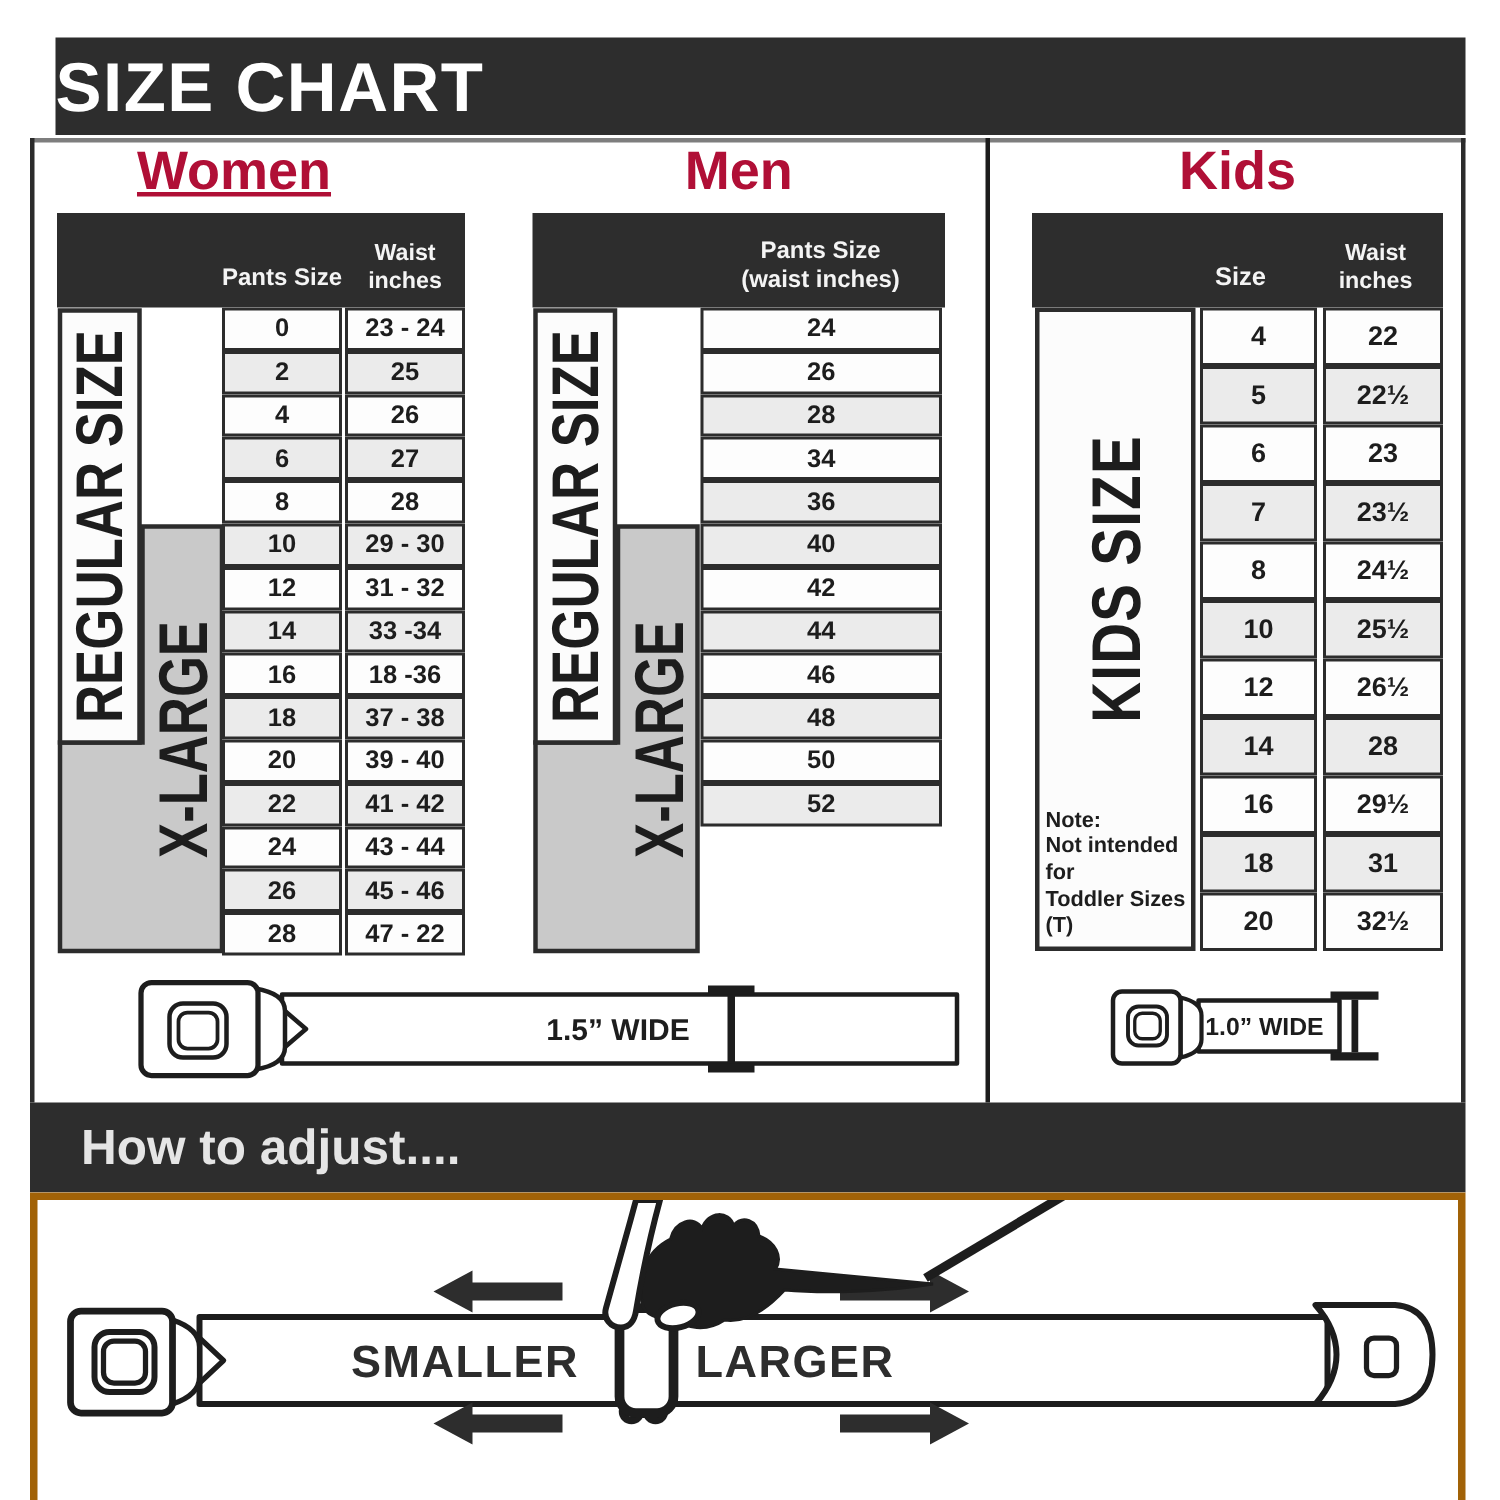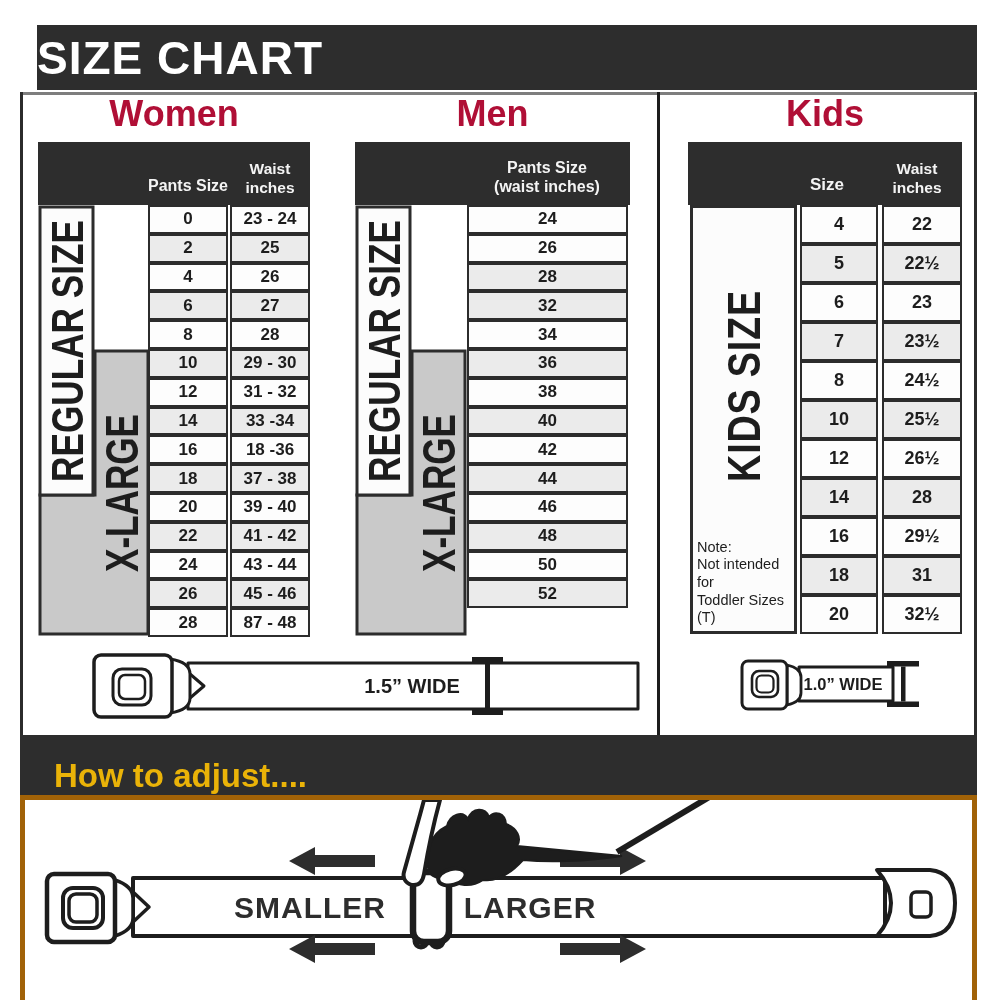--- a/index.html
+++ b/index.html
@@ -11,21 +11,21 @@
           display:flex;align-items:center;justify-content:flex-start;
           font-size:46px;font-weight:bold;letter-spacing:1px;}
   
   .frame-top{left:20px;top:92px;width:957px;height:3px;background:#7e7e7e;}
   .frame-left{left:20px;top:92px;width:3px;height:643px;background:#2b2b2b;}
   .frame-right{left:974px;top:92px;width:3px;height:643px;background:#2b2b2b;}
   .frame-divider{left:657px;top:92px;width:3px;height:643px;background:#1c1c1c;}
   
   .col-title{top:94px;height:40px;font-size:36px;font-weight:bold;color:#b00f36;
              text-align:center;line-height:40px;}
-  .women-title{left:38px;width:272px;}
+  .women-title{left:20px;width:272px;text-decoration:underline;}
   .men-title{left:355px;width:275px;}
   .kids-title{left:688px;width:274px;}
   
   .thead{background:#2d2d2d;color:#f4f4f4;font-weight:bold;top:142px;height:63px;}
   .women-thead{left:38px;width:272px;}
   .men-thead{left:355px;width:275px;}
   .kids-thead{left:688px;width:274px;}
   .th{position:absolute;text-align:center;line-height:1.22;margin-top:28px;}
   .th-w-pants{left:90px;width:120px;bottom:9px;font-size:16px;}
   .th-w-waist{left:182px;width:100px;bottom:7px;font-size:15.5px;}
@@ -40,24 +40,24 @@
   .cell.shade{background:#ebebeb;}
   .women-grid{left:148px;top:205px;grid-template-columns:80px 80px;grid-auto-rows:28.8px;column-gap:2px;}
   .men-grid{left:467px;top:205px;grid-template-columns:161px;grid-auto-rows:28.8px;}
   .kids-grid{left:800px;top:205px;grid-template-columns:78px 80px;grid-auto-rows:39px;column-gap:4px;}
   .kids-grid .cell{font-size:18px;}
   
   .kids-label-box{left:690px;top:205px;width:107px;height:429px;border:3px solid #2c2c2c;
                   background:#fcfcfc;box-sizing:border-box;}
   .kids-side-label{position:absolute;left:50%;top:42%;transform:translate(-50%,-50%) rotate(-90deg) scaleX(0.82);
                    font-size:46px;font-weight:bold;white-space:nowrap;letter-spacing:1px;}
-  .kids-note{position:absolute;left:4px;bottom:4px;font-size:14.5px;font-weight:normal;line-height:1.22;}
-  
-  .howto-bar{left:20px;top:735px;width:957px;height:60px;background:#2d2d2d;color:#eab308;
-             display:flex;align-items:flex-end;font-size:33px;font-weight:bold;padding-left:34px;
+  .kids-note{position:absolute;left:4px;bottom:4px;font-size:14.5px;font-weight:bold;line-height:1.22;}
+  
+  .howto-bar{left:20px;top:735px;width:957px;height:60px;background:#2d2d2d;color:#e5e5e5;
+             display:flex;align-items:center;font-size:33px;font-weight:bold;padding-left:34px;
              box-sizing:border-box;}
   
   .bottom-box{left:20px;top:795px;width:957px;height:227px;border:5px solid #a16207;
               background:#fff;box-sizing:border-box;}
   svg text{font-family:"Liberation Sans",sans-serif;}
 </style>
 </head>
 <body>
 
 <div class="stage">
@@ -111,43 +111,41 @@
       <div class="cell shade">37 - 38</div>
       <div class="cell">20</div>
       <div class="cell">39 - 40</div>
       <div class="cell shade">22</div>
       <div class="cell shade">41 - 42</div>
       <div class="cell">24</div>
       <div class="cell">43 - 44</div>
       <div class="cell shade">26</div>
       <div class="cell shade">45 - 46</div>
       <div class="cell">28</div>
-      <div class="cell">87 - 48</div>
+      <div class="cell">47 - 22</div>
     </div>
 
   <div class="abs thead men-thead">
     <span class="th th-m">
       <span class="l">Pants Size</span>
       <span class="l">(waist inches)</span>
     </span>
   </div>
   <svg class="abs" style="left:355px;top:205px" width="112" height="432" viewBox="0 0 112 432">
     <polygon points="57,146 110,146 110,429 2,429 2,290 57,290" fill="#c9c9c9" stroke="#2c2c2c" stroke-width="3"></polygon>
     <rect x="2" y="2" width="53" height="288" fill="#fcfcfc" stroke="#2c2c2c" stroke-width="3"></rect>
     <text transform="translate(29 146) rotate(-90)" text-anchor="middle" dominant-baseline="central" font-size="44" font-weight="bold" fill="#1d1d1d" textLength="262" lengthAdjust="spacingAndGlyphs">REGULAR SIZE</text>
     <text transform="translate(84 288) rotate(-90)" text-anchor="middle" dominant-baseline="central" font-size="46" font-weight="bold" fill="#1d1d1d" textLength="158" lengthAdjust="spacingAndGlyphs">X-LARGE</text>
   </svg>
   <div class="abs grid men-grid">
       <div class="cell">24</div>
       <div class="cell">26</div>
       <div class="cell shade">28</div>
-      <div class="cell shade">32</div>
       <div class="cell">34</div>
       <div class="cell shade">36</div>
-      <div class="cell">38</div>
       <div class="cell shade">40</div>
       <div class="cell">42</div>
       <div class="cell shade">44</div>
       <div class="cell">46</div>
       <div class="cell shade">48</div>
       <div class="cell">50</div>
       <div class="cell shade">52</div>
     </div>
 
   <div class="abs thead kids-thead">

